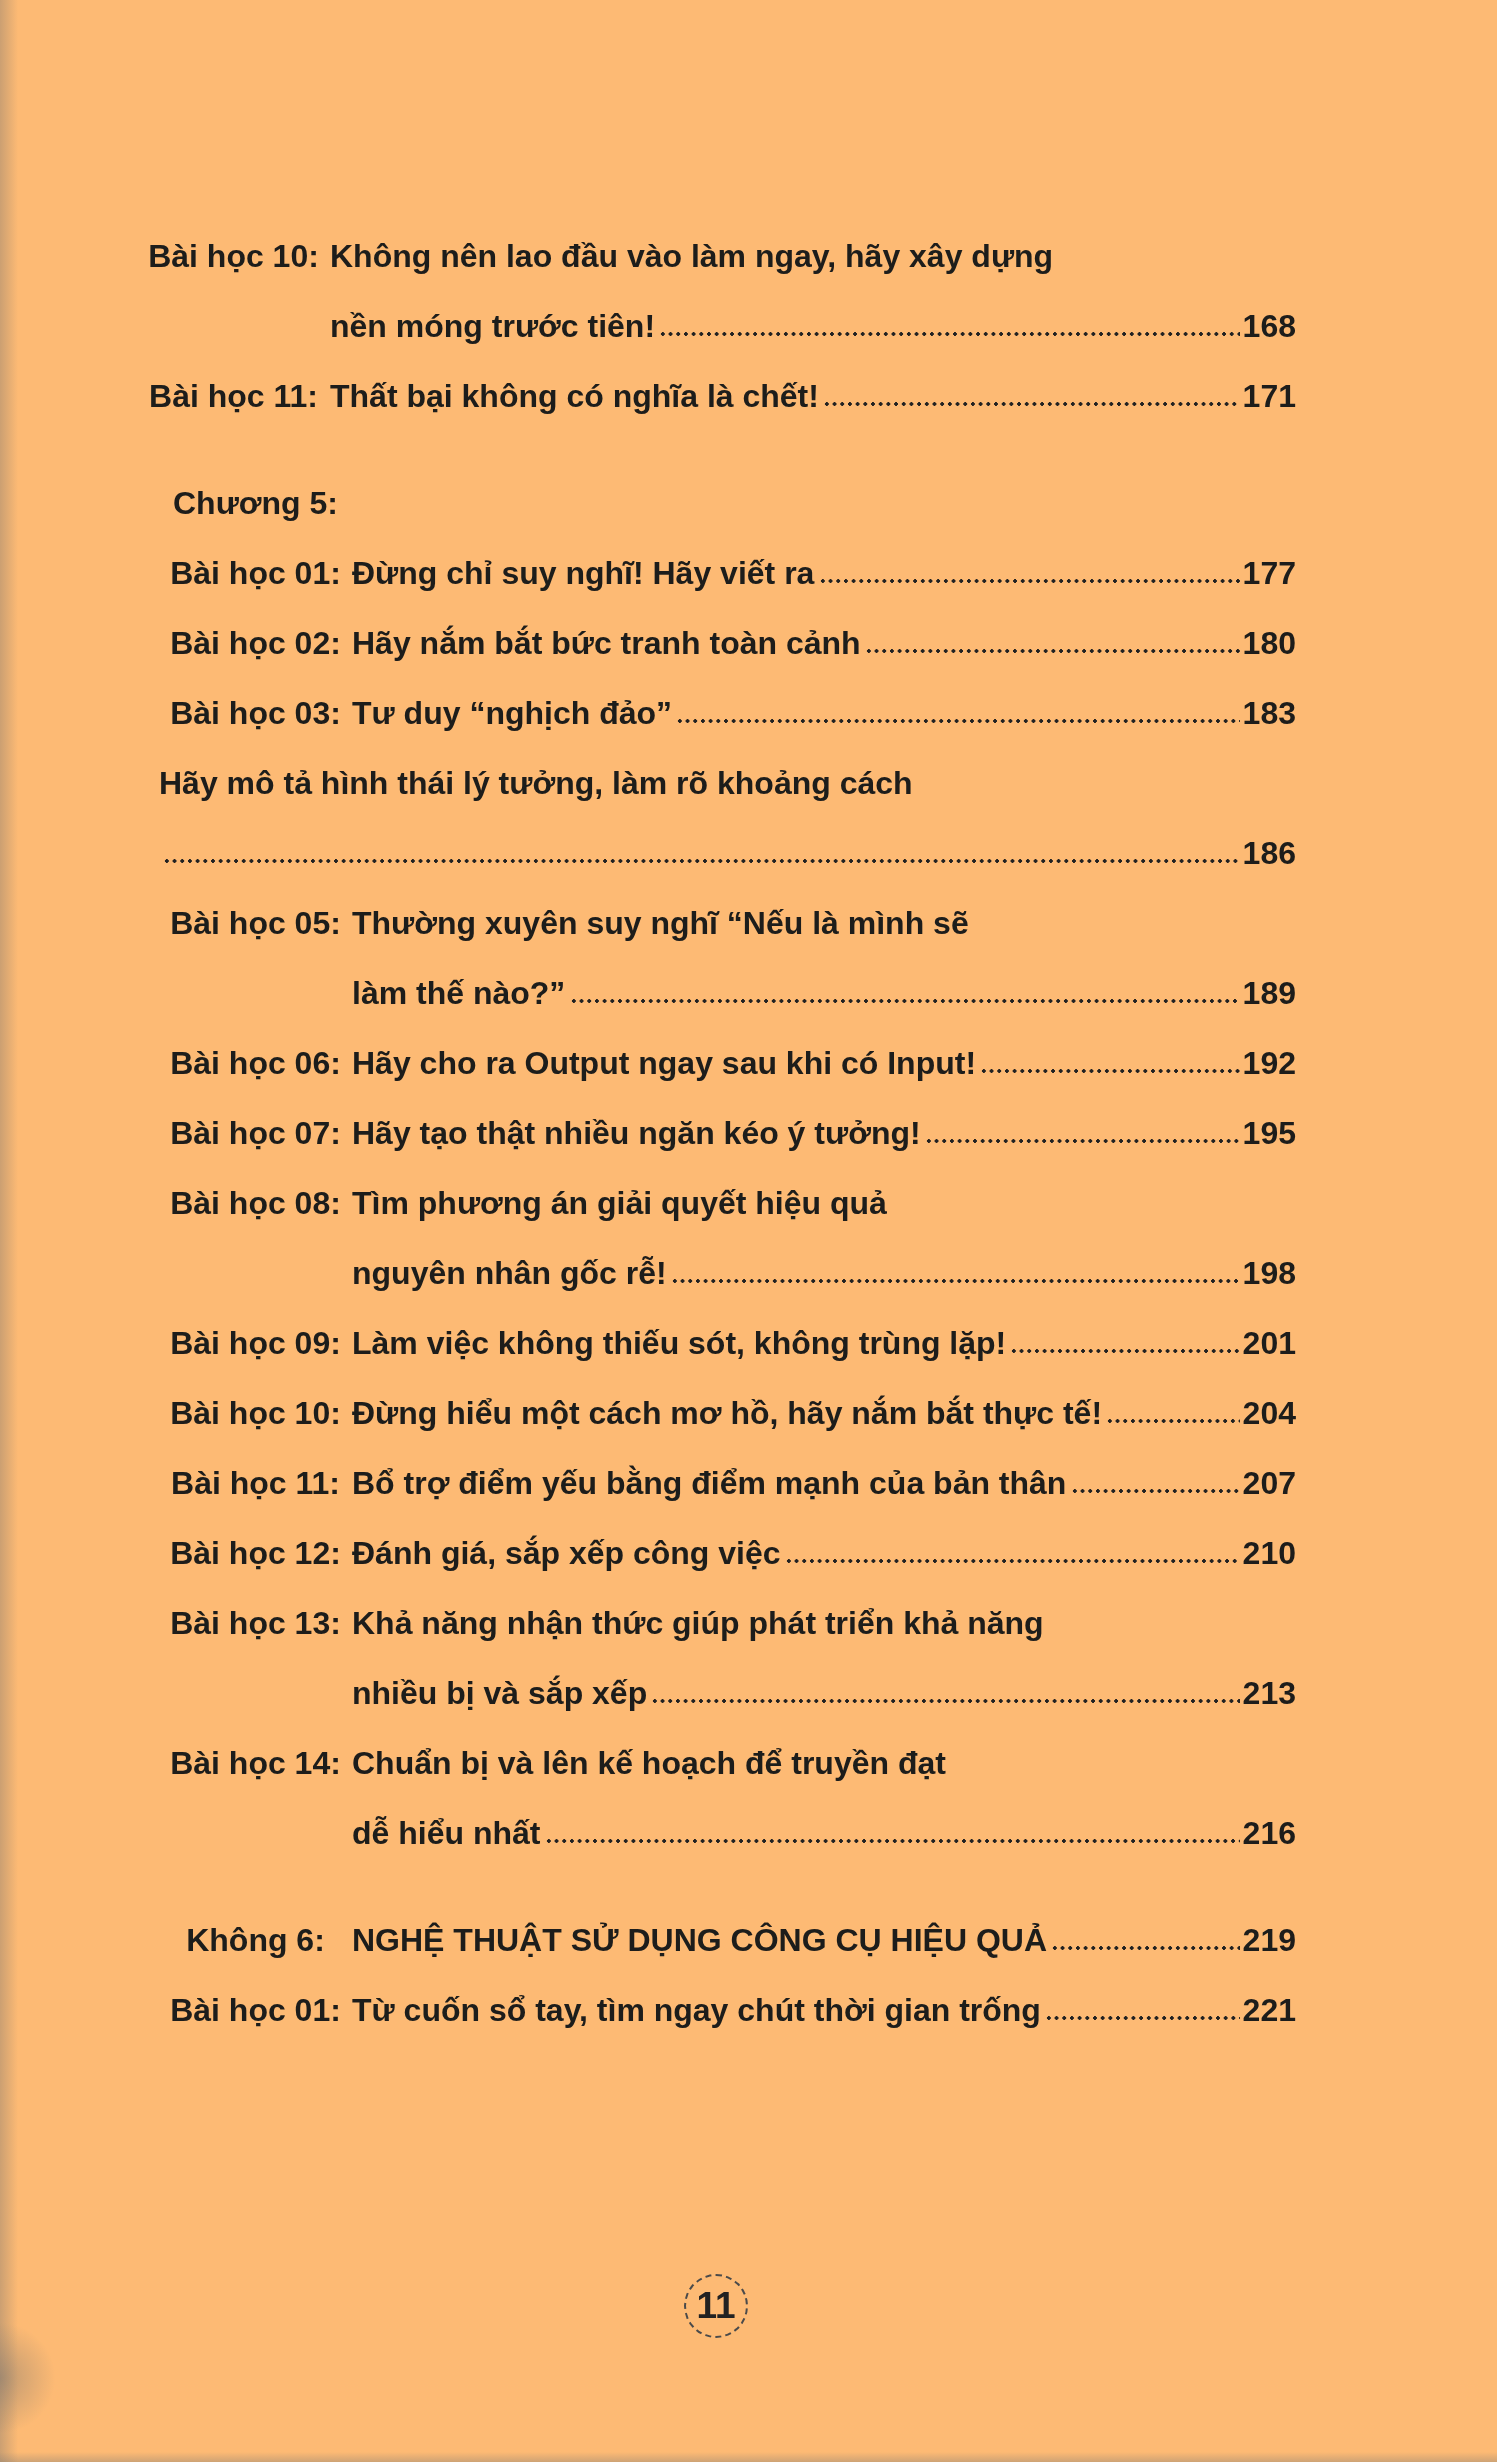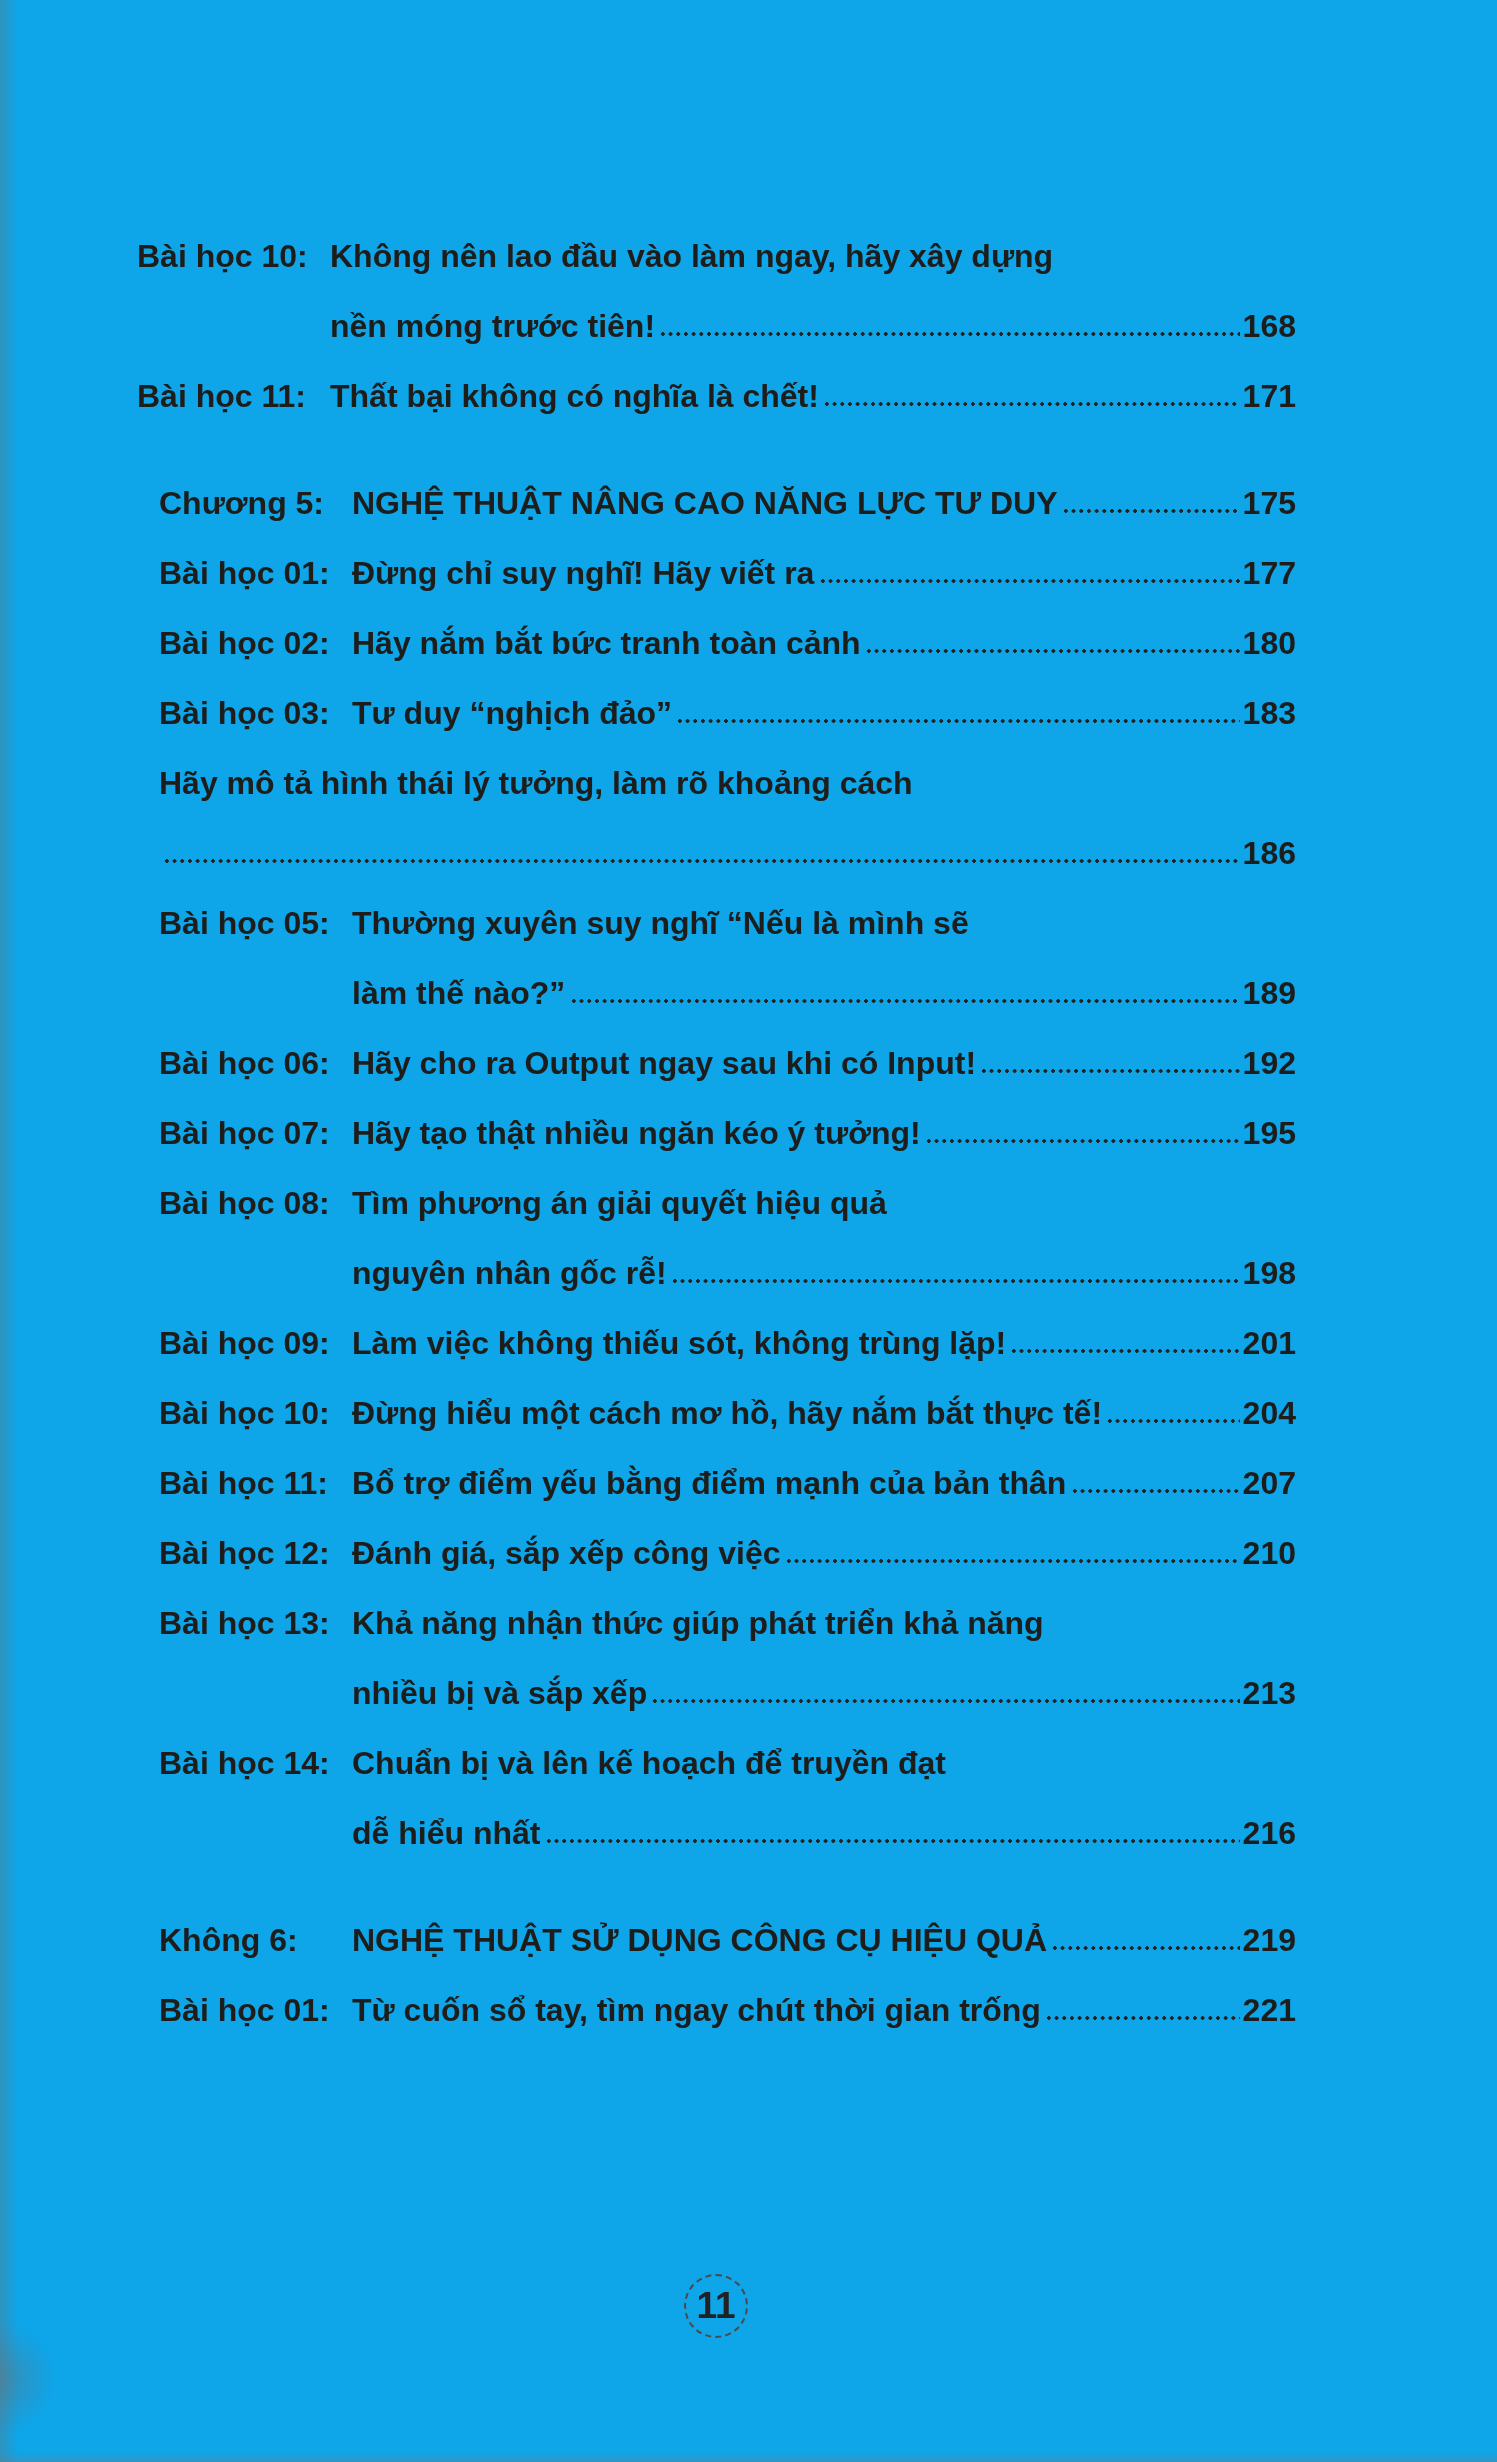--- a/index.html
+++ b/index.html
@@ -1,23 +1,24 @@
 <!DOCTYPE html>
 <html style="font-size:11.2px"><head>
 <meta charset="utf-8">
 <style>
   html, body { margin: 0; padding: 0; background: #e8e8e8; }
   .page {
     position: relative;
     width: 1497px;
     height: 2462px;
-    background: #0ea5e9;
+    background: #fdba74;
     overflow: hidden;
     font-family: "Liberation Sans", sans-serif;
     color: #1d1d1b;
+    text-align: center;
   }
   .toc {
     position: absolute;
     left: 137px;
     top: 221px;
     width: 1159px;
   }
   .toc-group + .toc-group { margin-top: 37px; margin-left: 22px; }
   .toc-entry {
     display: flex;
@@ -110,27 +111,20 @@
               <span class="toc-text">Thất bại không có nghĩa là chết!</span>
               <span class="dots"></span>
               <span class="toc-page">171</span>
             </div>
           </div>
         </div>
       </div>
       <div class="toc-group">
         <div class="toc-entry chapter">
           <div class="toc-label">Chương 5:</div>
-          <div class="toc-body">
-            <div class="toc-line">
-              <span class="toc-text">NGHỆ THUẬT NÂNG CAO NĂNG LỰC TƯ DUY</span>
-              <span class="dots"></span>
-              <span class="toc-page">175</span>
-            </div>
-          </div>
         </div>
         <div class="toc-entry">
           <div class="toc-label">Bài học 01:</div>
           <div class="toc-body">
             <div class="toc-line">
               <span class="toc-text">Đừng chỉ suy nghĩ! Hãy viết ra</span>
               <span class="dots"></span>
               <span class="toc-page">177</span>
             </div>
           </div>

